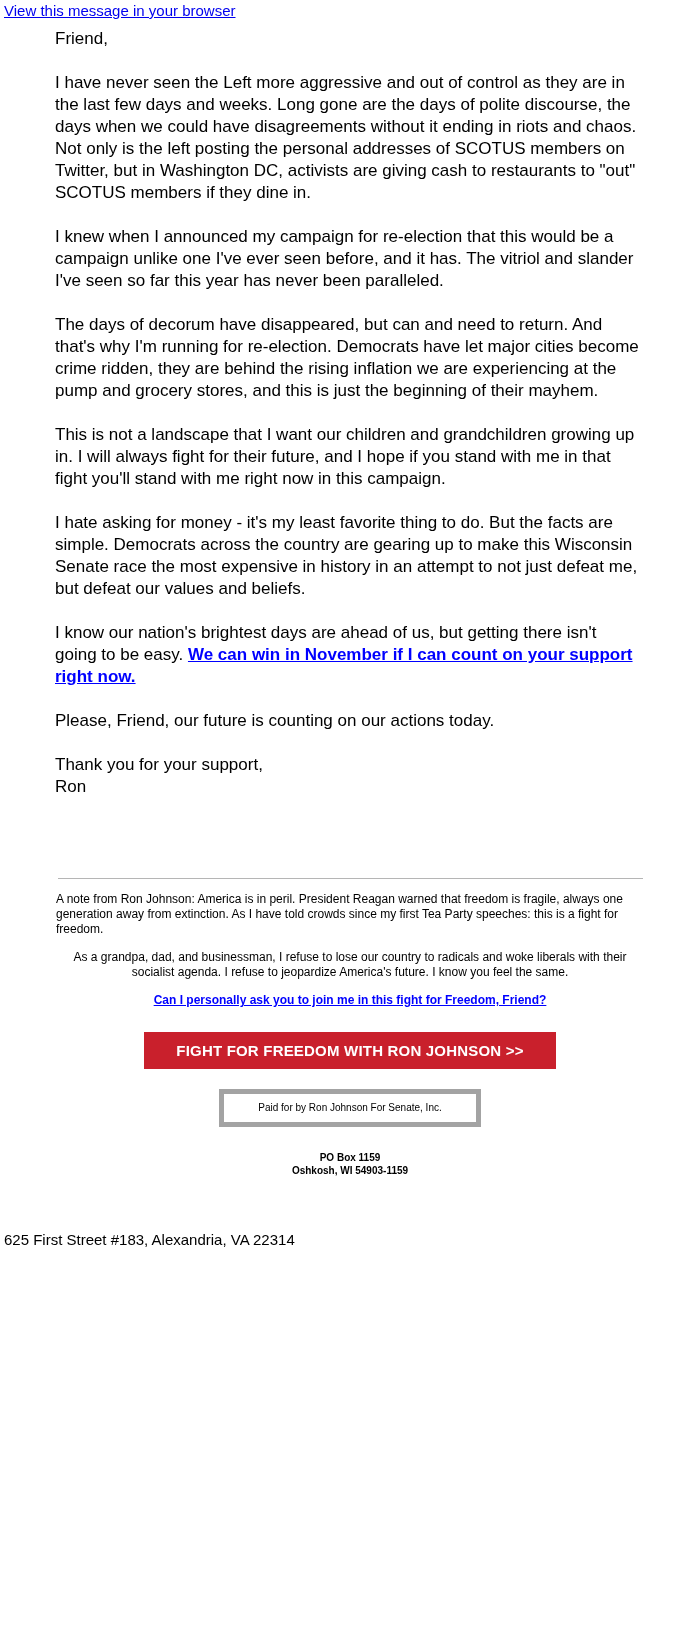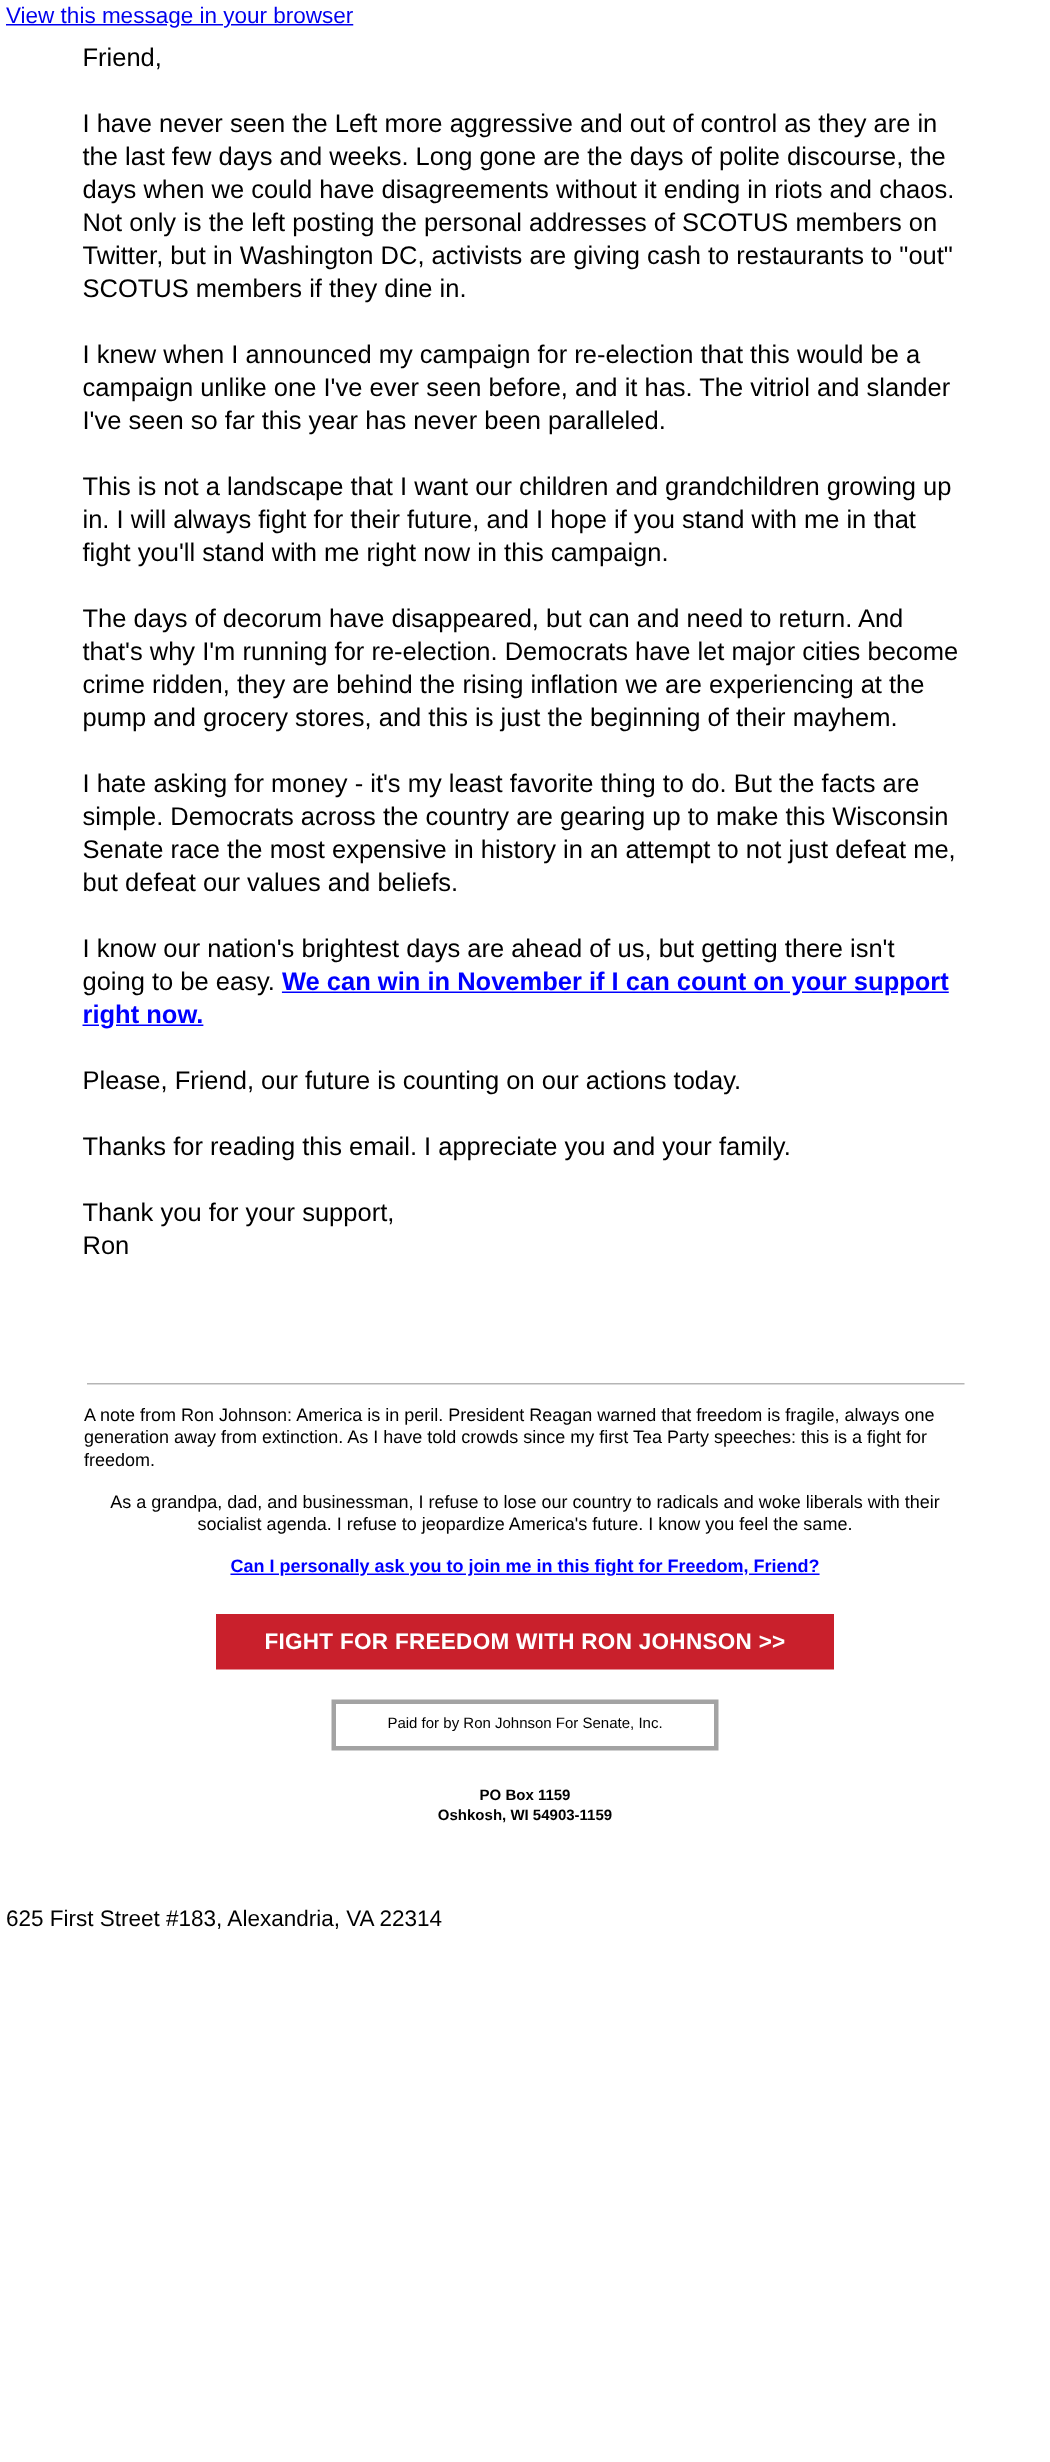--- a/index.html
+++ b/index.html
@@ -70,21 +70,21 @@
     font-weight:bold;
     font-size:15px;
     letter-spacing:0.2px;
     padding:11px 32px;
     text-decoration:none;
   }
 
   .paid-row{text-align:center;margin:18px 0 0 0;}
   .paid-box{
     display:inline-block;
-    border:3px solid #a3a3a3;
+    border:5px solid #a3a3a3;
     font-size:10px;
     line-height:12px;
     padding:8px 34px;
     background:#fff;
   }
 
   .po-address{
     text-align:center;
     font-size:10px;
     line-height:13px;
@@ -109,30 +109,29 @@
 
 
 
 <a class="top-link" href="#">View this message in your browser</a>
 
 <div class="email-body">
   <p class="first">Friend,</p>
 
   <p>I have never seen the Left more aggressive and out of control as they are in the last few days and weeks. Long gone are the days of polite discourse, the days when we could have disagreements without it ending in riots and chaos. Not only is the left posting the personal addresses of SCOTUS members on Twitter, but in Washington DC, activists are giving cash to restaurants to "out" SCOTUS members if they dine in.</p>
   <p>I knew when I announced my campaign for re-election that this would be a campaign unlike one I've ever seen before, and it has. The vitriol and slander I've seen so far this year has never been paralleled.</p>
+  <p>The days of decorum have disappeared, but can and need to return. And that's why I'm running for re-election. Democrats have let major cities become crime ridden, they are behind the rising inflation we are experiencing at the pump and grocery stores, and this is just the beginning of their mayhem.</p>
   <p>This is not a landscape that I want our children and grandchildren growing up in. I will always fight for their future, and I hope if you stand with me in that fight you'll stand with me right now in this campaign.</p>
-  <p>The days of decorum have disappeared, but can and need to return. And that's why I'm running for re-election. Democrats have let major cities become crime ridden, they are behind the rising inflation we are experiencing at the pump and grocery stores, and this is just the beginning of their mayhem.</p>
   <p>I hate asking for money - it's my least favorite thing to do. But the facts are simple. Democrats across the country are gearing up to make this Wisconsin Senate race the most expensive in history in an attempt to not just defeat me, but defeat our values and beliefs.</p>
 
   <p>
     <span>I know our nation's brightest days are ahead of us, but getting there isn't going to be easy. </span><a class="cta-link" href="#">We can win in November if I can count on your support right now.</a>
   </p>
 
   <p>Please, Friend, our future is counting on our actions today.</p>
-  <p>Thanks for reading this email. I appreciate you and your family.</p>
 
   <p class="signature">
     <span>Thank you for your support,</span>
     <span>Ron</span>
   </p>
 </div>
 
 <hr class="divider">
 
 <div class="note-section">

